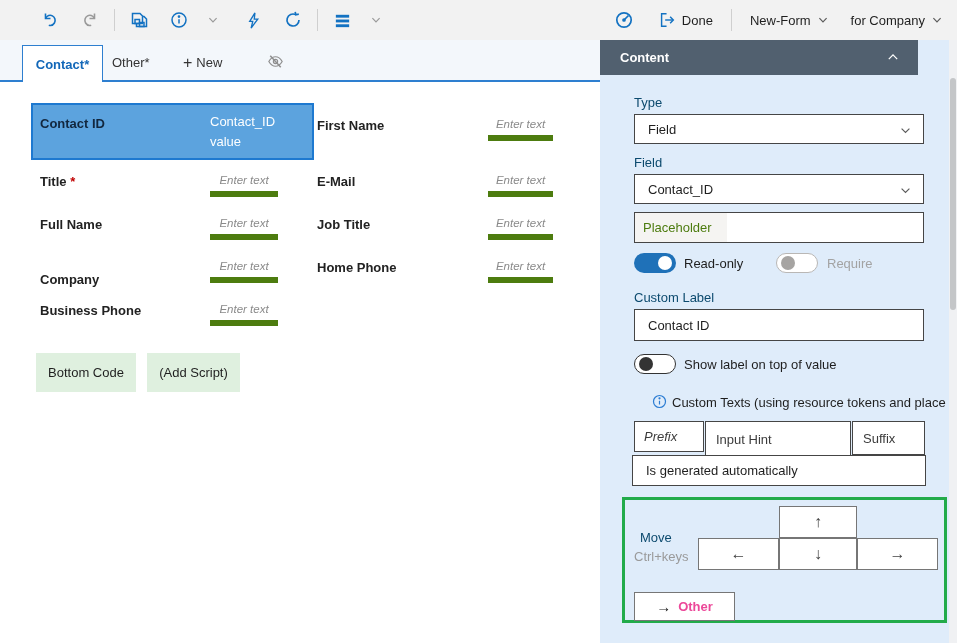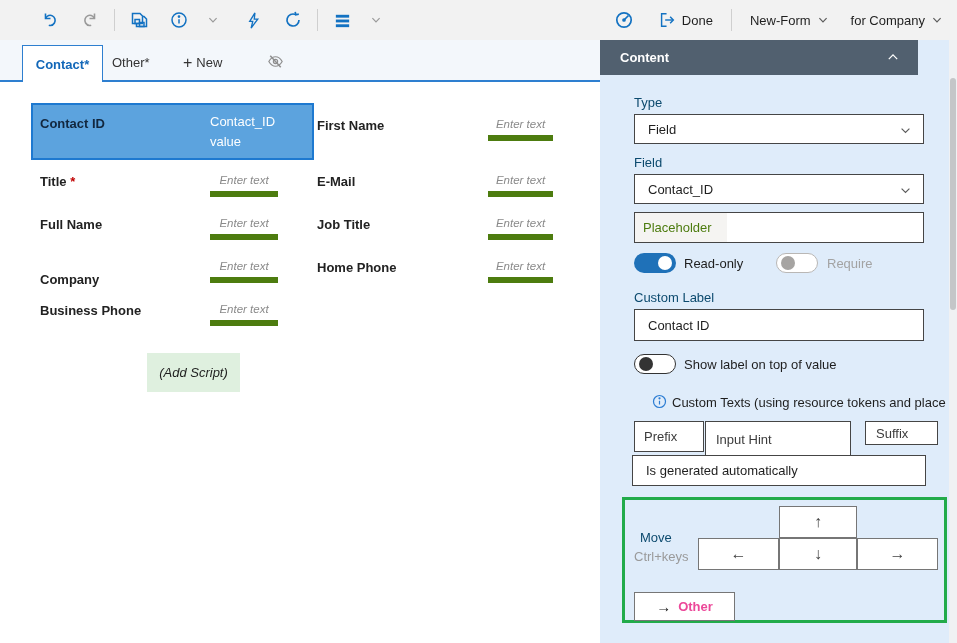--- a/index.html
+++ b/index.html
@@ -227,21 +227,22 @@
 
   <div class="flabel" style="left:317px; top:174px;">E-Mail</div>
   <div class="finput" style="left:488px; top:174px; width:65px;">Enter text</div>
 
   <div class="flabel" style="left:317px; top:217px;">Job Title</div>
   <div class="finput" style="left:488px; top:217px; width:65px;">Enter text</div>
 
   <div class="flabel" style="left:317px; top:260px;">Home Phone</div>
   <div class="finput" style="left:488px; top:260px; width:65px;">Enter text</div>
 
-  <div class="green-btn" style="left:147px; width:93px;font-style:italic;">(Add Script)</div>
+  <div class="green-btn" style="left:36px; width:100px;">Bottom Code</div>
+  <div class="green-btn" style="left:147px; width:93px;">(Add Script)</div>
 
   <div class="panel">
     <div class="panel-header">
       <span class="panel-title">Content</span>
       <span class="panel-collapse">
         <svg width="14" height="14" viewBox="0 0 20 20" fill="none" stroke="#ffffff" stroke-width="1.8">
           <polyline points="4 13 10 7 16 13"></polyline>
         </svg>
       </span>
     </div>
@@ -293,27 +294,27 @@
 
     <span style="position:absolute; left:52px; top:354px;">
       <svg width="15" height="15" viewBox="0 0 20 20" fill="none" stroke="#2b7cd3" stroke-width="1.6">
         <circle cx="10" cy="10" r="8"></circle>
         <line x1="10" y1="9" x2="10" y2="14"></line>
         <circle cx="10" cy="5.8" r="0.7" fill="#2b7cd3"></circle>
       </svg>
     </span>
     <div class="info-row-text">Custom Texts (using resource tokens and place</div>
 
-    <div class="pinput" style="left:34px; top:381px; width:70px; height:31px;">
+    <div class="pinput" style="left:34px; top:381px; width:70px; height:31px;font-style:italic;">
       <span class="txt" style="margin-left:9px; color:#3b3b3b;">Prefix</span>
     </div>
     <div class="pinput" style="left:105px; top:381px; width:146px; height:36px;">
       <span class="txt" style="margin-left:10px; color:#3b3b3b;">Input Hint</span>
     </div>
-    <div class="pinput" style="left:265px; top:381px; width:73px; height:24px;">
+    <div class="pinput" style="left:252px; top:381px; width:73px; height:34px;">
       <span class="txt" style="margin-left:10px; color:#3b3b3b;">Suffix</span>
     </div>
 
     <div class="pinput" style="left:32px; top:415px; width:294px; height:31px;">
       <span class="txt">Is generated automatically</span>
     </div>
 
     <div class="move-box"></div>
     <div class="plabel" style="left:40px; top:474px;margin-top:16px;">Move</div>
     <div class="ctrl-keys">Ctrl+keys</div>

